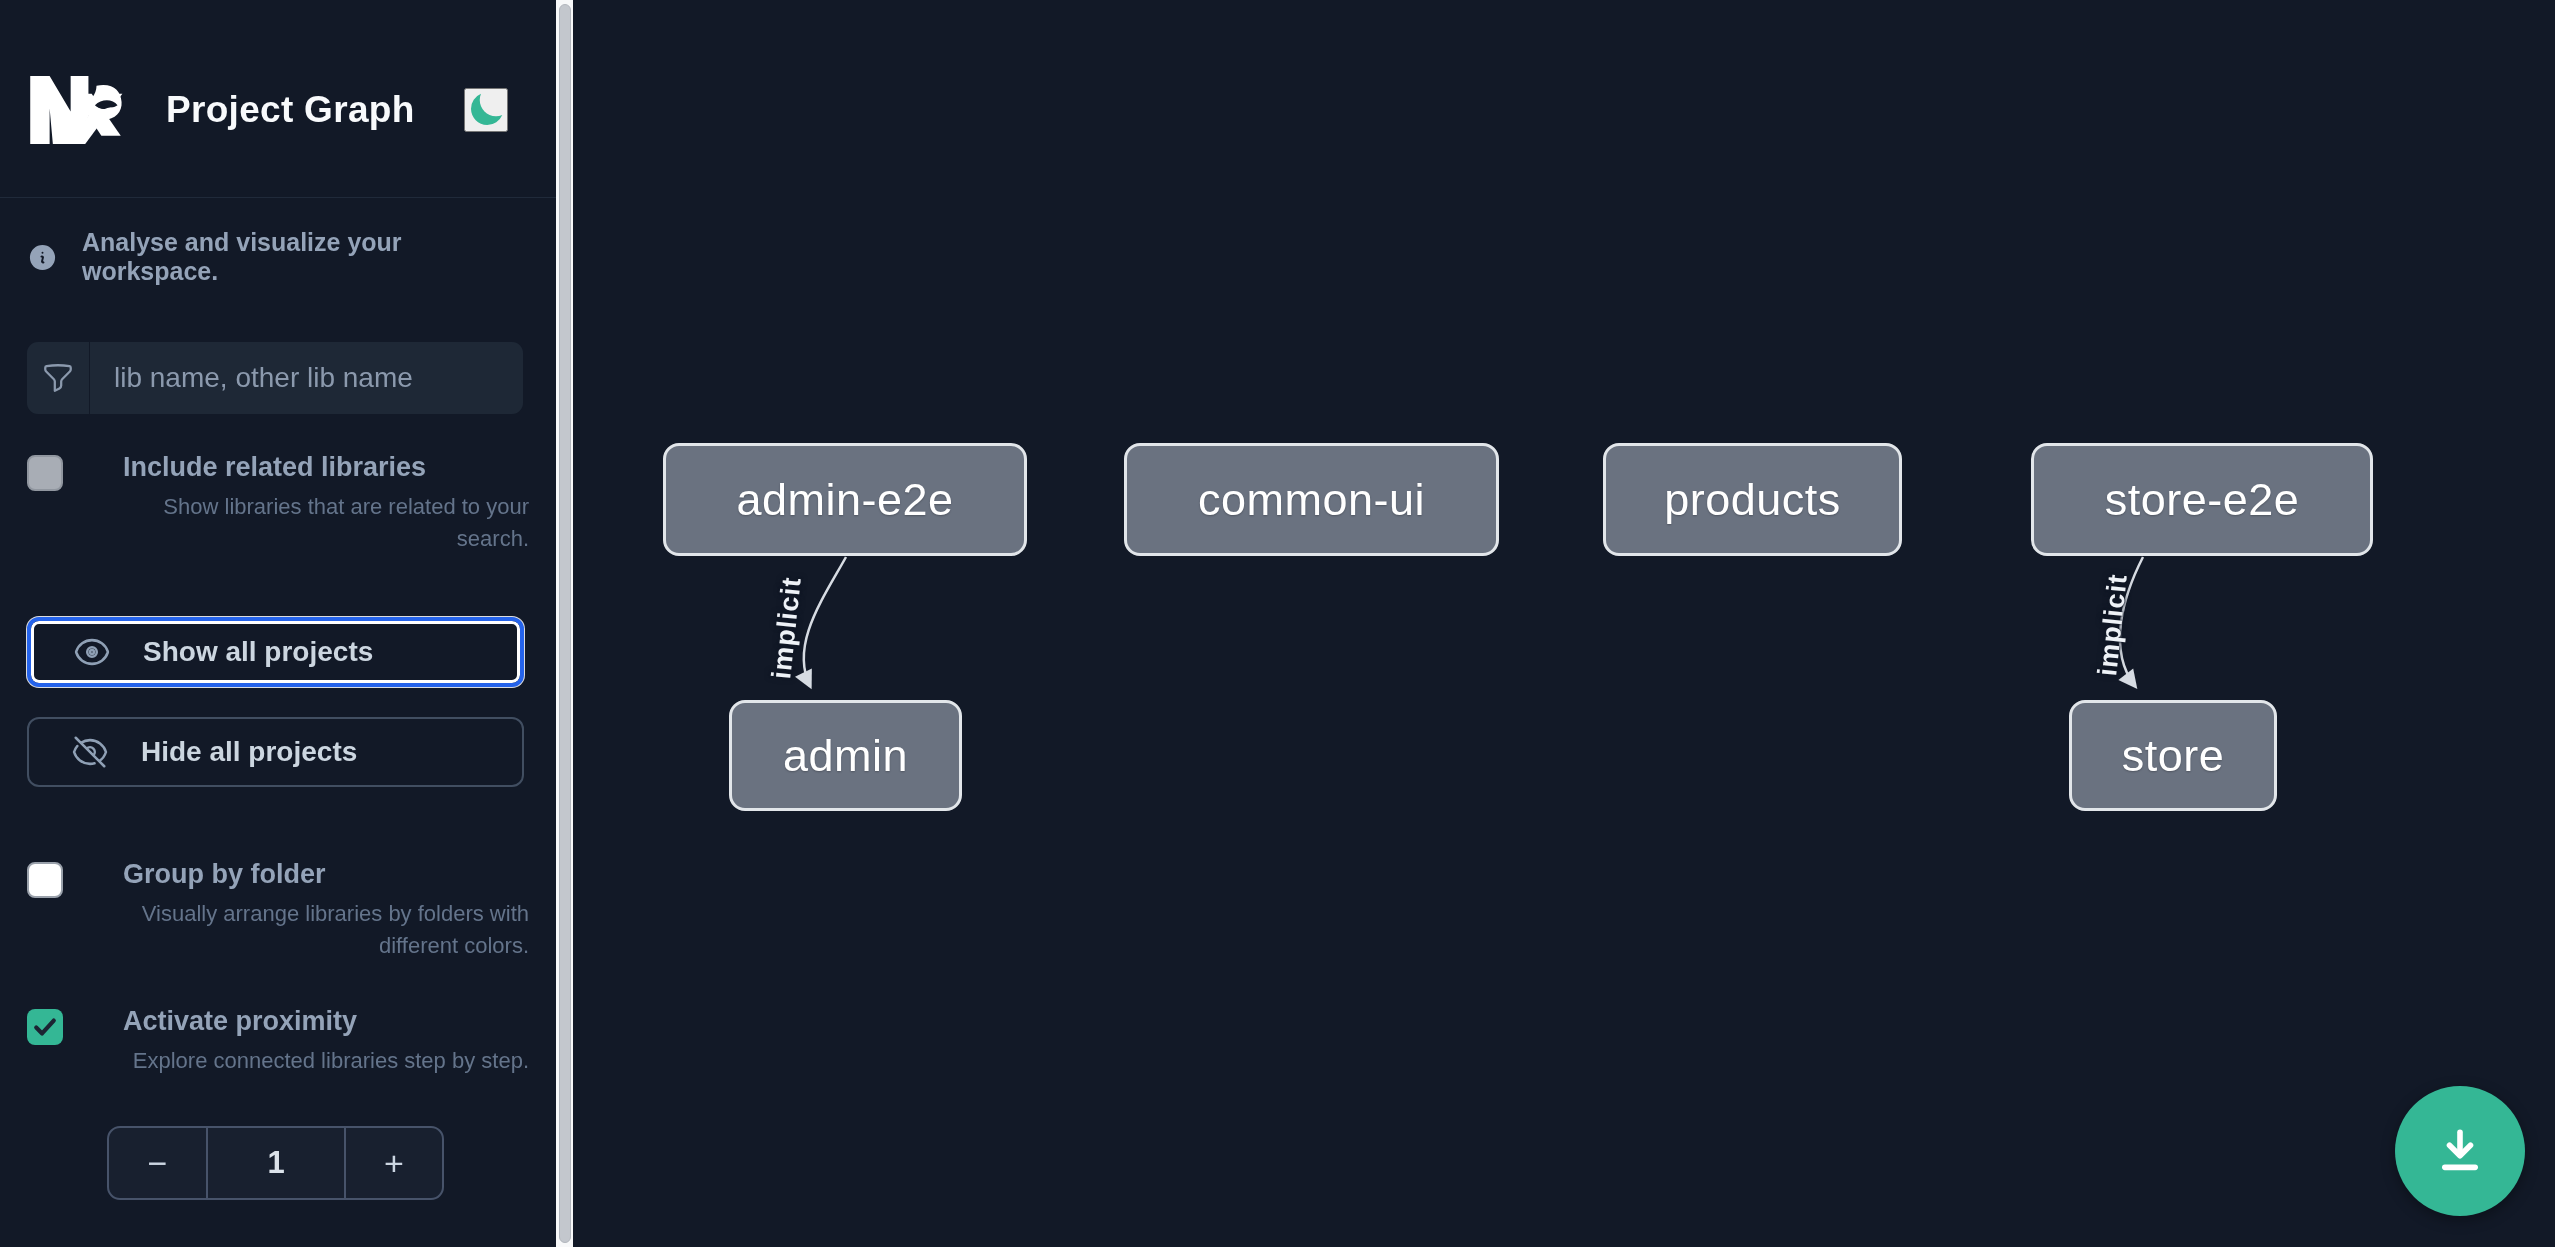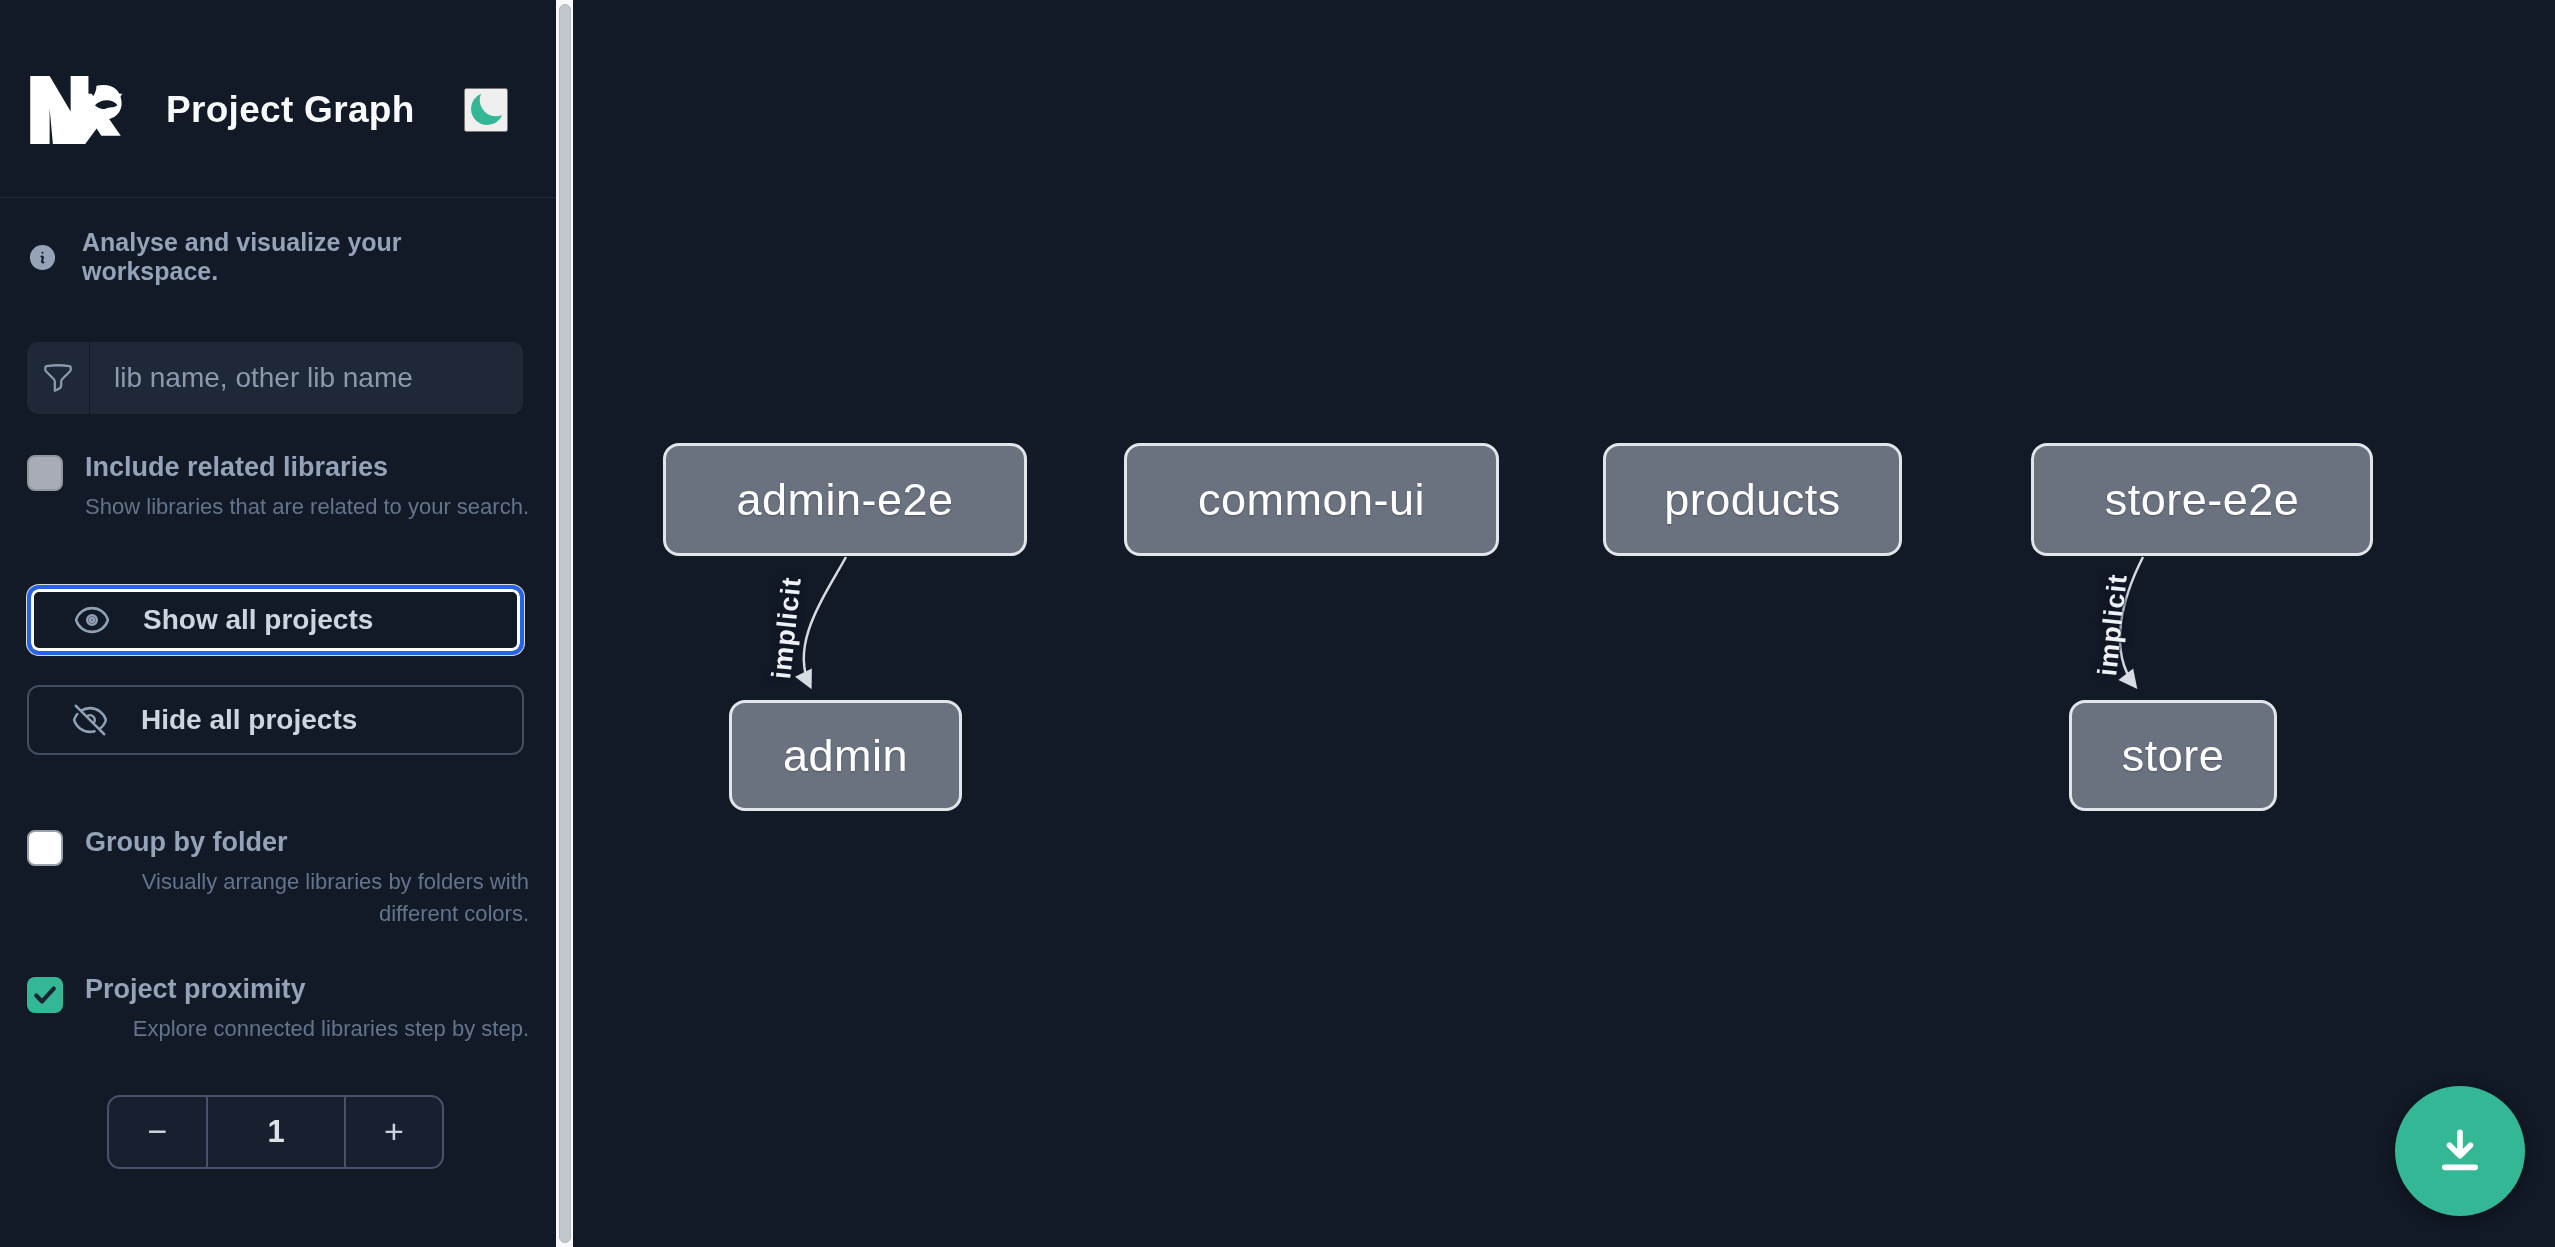--- a/index.html
+++ b/index.html
@@ -45,21 +45,21 @@
     border-right: 1px solid #121927; flex: 0 0 auto;
   }
   .search-icon-cell svg { width: 34px; height: 34px; }
   .search-input {
     flex: 1; background: transparent; border: none; outline: none;
     color: #cbd5e1; font-size: 28px; padding: 0 24px;
     font-family: "Liberation Sans", sans-serif;
   }
   .search-input::placeholder { color: #8b99ad; opacity: 1; }
 
-  .toggle-row { display: flex; padding: 0 27px; margin-top: 38px; }
+  .toggle-row { display: flex; padding: 0 27px; margin-top: 38px; gap: 38px; }
   .checkbox {
     width: 36px; height: 36px; border-radius: 8px; flex: 0 0 auto;
     margin-top: 3px; cursor: pointer;
   }
   .checkbox.gray  { background: #a8adb5; border: 2px solid #90969f; }
   .checkbox.white { background: #ffffff; border: 2px solid #9aa1ab; }
   .checkbox.checked { background: #34b795; border: none; display: flex; align-items: center; justify-content: center; }
   .checkbox.checked svg { width: 28px; height: 28px; }
   .toggle-text { margin-left: 22px; width: 445px; }
   .toggle-label { color: #94a3b8; font-size: 27px; font-weight: 700; cursor: pointer; }
@@ -214,21 +214,21 @@
     </div>
   </div>
 
   <div class="toggle-row" style="margin-top: 44px;">
     <div class="checkbox checked" role="checkbox" aria-checked="true">
       <svg viewBox="0 0 24 24" fill="none" stroke="#1c2433" stroke-width="3.6" stroke-linecap="round" stroke-linejoin="round" aria-hidden="true">
         <polyline points="4.5,12.5 9.5,17.5 19.5,6.5"></polyline>
       </svg>
     </div>
     <div class="toggle-text">
-      <div class="toggle-label">Project proximity</div>
+      <div class="toggle-label">Activate proximity</div>
       <div class="toggle-desc">Explore connected libraries step by step.</div>
     </div>
   </div>
 
   <div class="stepper">
     <button class="stepper-btn stepper-dec">−</button>
     <div class="stepper-value">1</div>
     <button class="stepper-btn stepper-inc">+</button>
   </div>
 

